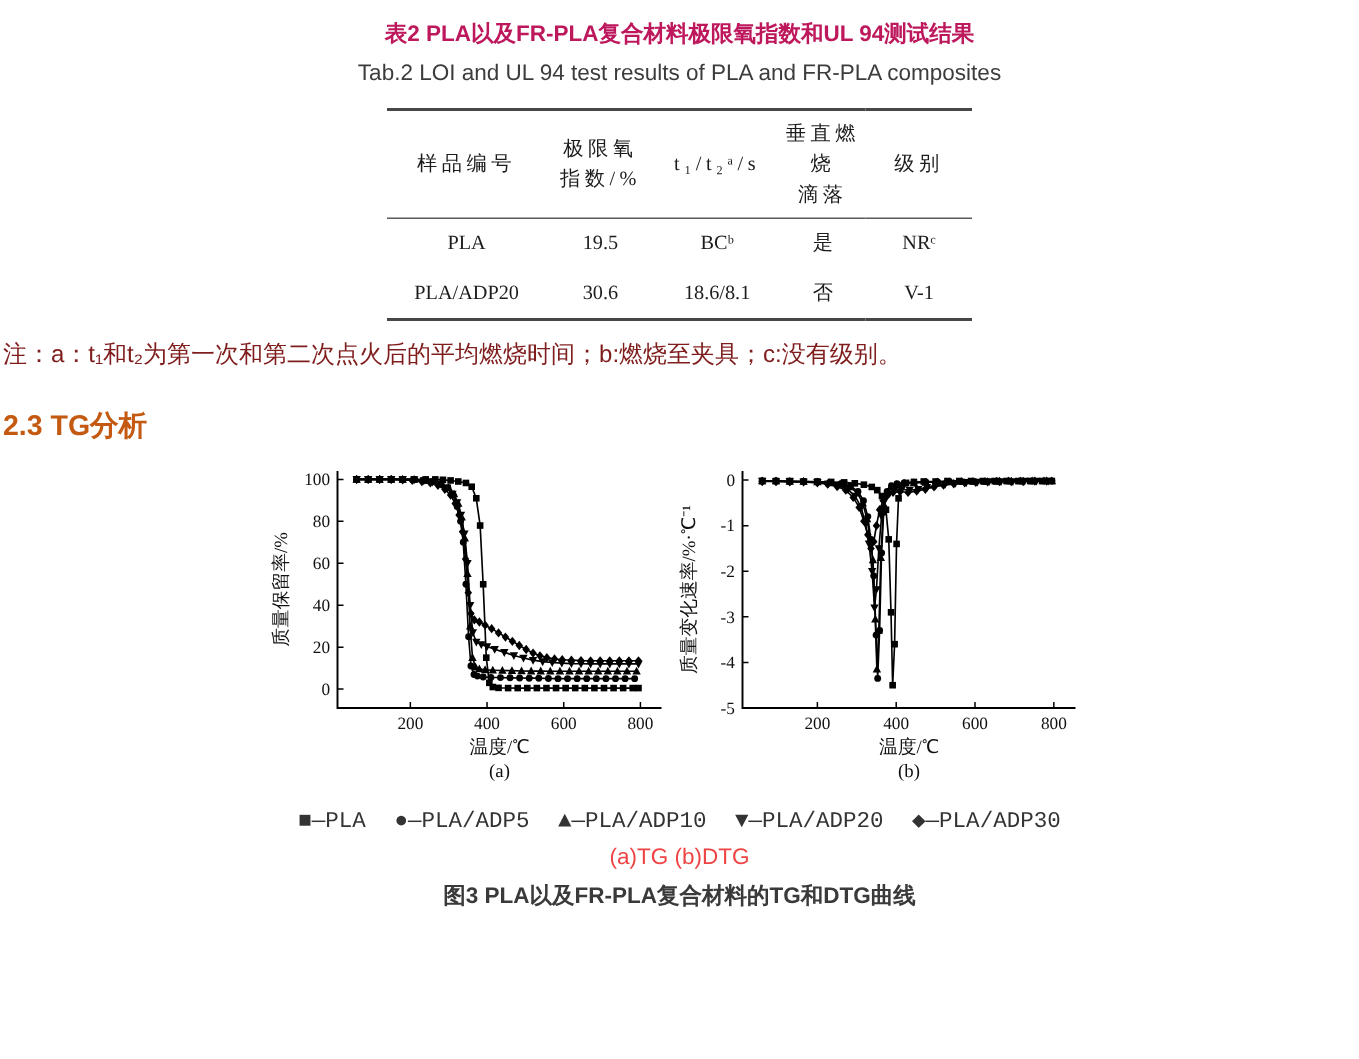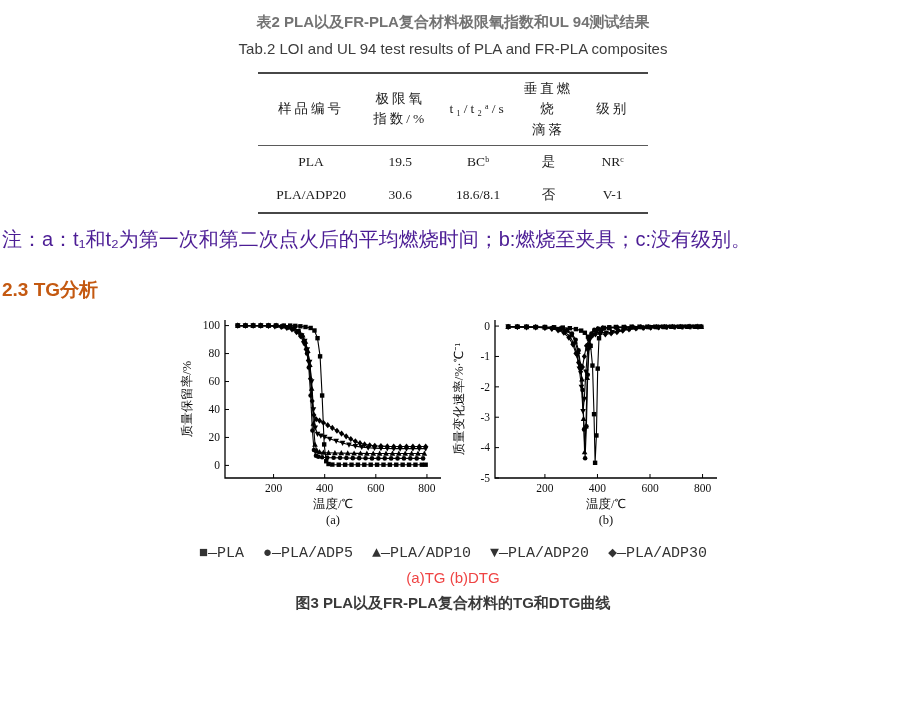--- a/index.html
+++ b/index.html
@@ -1,27 +1,27 @@
 <!DOCTYPE html>
 <html><head>
 <meta charset="utf-8">
 <style>
   html,body{margin:0;padding:0;background:#fff;}
   .page{position:relative;width:906px;height:706px;background:#fff;overflow:hidden;
         font-family:"Liberation Sans",sans-serif;color:#3c3c3c;}
-  .tbl-title-cn{margin-top:13px;text-align:center;font-size:15px;font-weight:bold;color:#737373;}
+  .tbl-title-cn{margin-top:13px;text-align:center;font-size:15px;font-weight:bold;color:#be185d;}
   .tbl-title-en{margin-top:8px;text-align:center;font-size:15px;color:#3c3c3c;}
   table.results{margin:15px auto 0 auto;border-collapse:collapse;width:390px;
         font-family:"Liberation Serif",serif;color:#1c1c1c;font-size:13.5px;text-align:center;
         border-top:2px solid #474747;border-bottom:2px solid #474747;}
   table.results thead tr{border-bottom:1px solid #5a5a5a;}
   table.results th{font-weight:normal;letter-spacing:3px;padding:5px 2px;white-space:pre-line;line-height:1.5;vertical-align:middle;}
   table.results td{padding:7.5px 2px;}
   .c0{width:106px}.c1{width:72px}.c2{width:82px}.c3{width:58px}.c4{width:72px}
-  .note{margin:12px 0 0 2px;font-size:20px;color:#4c1d95;}
+  .note{margin:12px 0 0 2px;font-size:16px;color:#7f1d1d;}
   .section-heading{margin:24px 0 0 2px;font-size:19px;font-weight:bold;color:#C45911;}
   .charts{margin-top:9px;display:flex;justify-content:center;align-items:flex-start;}
   svg text{font-family:"Liberation Serif",serif;fill:#101010;}
   .legend{margin-top:13px;text-align:center;font-size:15px;color:#333;font-family:Liberation Mono, monospace;}
   .legend-item{margin:0 5px;}
   .fig-sub{margin-top:7px;text-align:center;font-size:15px;color:#ef4444;}
   .fig-cap-cn{margin-top:8px;text-align:center;font-size:15px;color:#3a3a3a;font-weight:bold;}
 </style>
 </head>
 <body>

